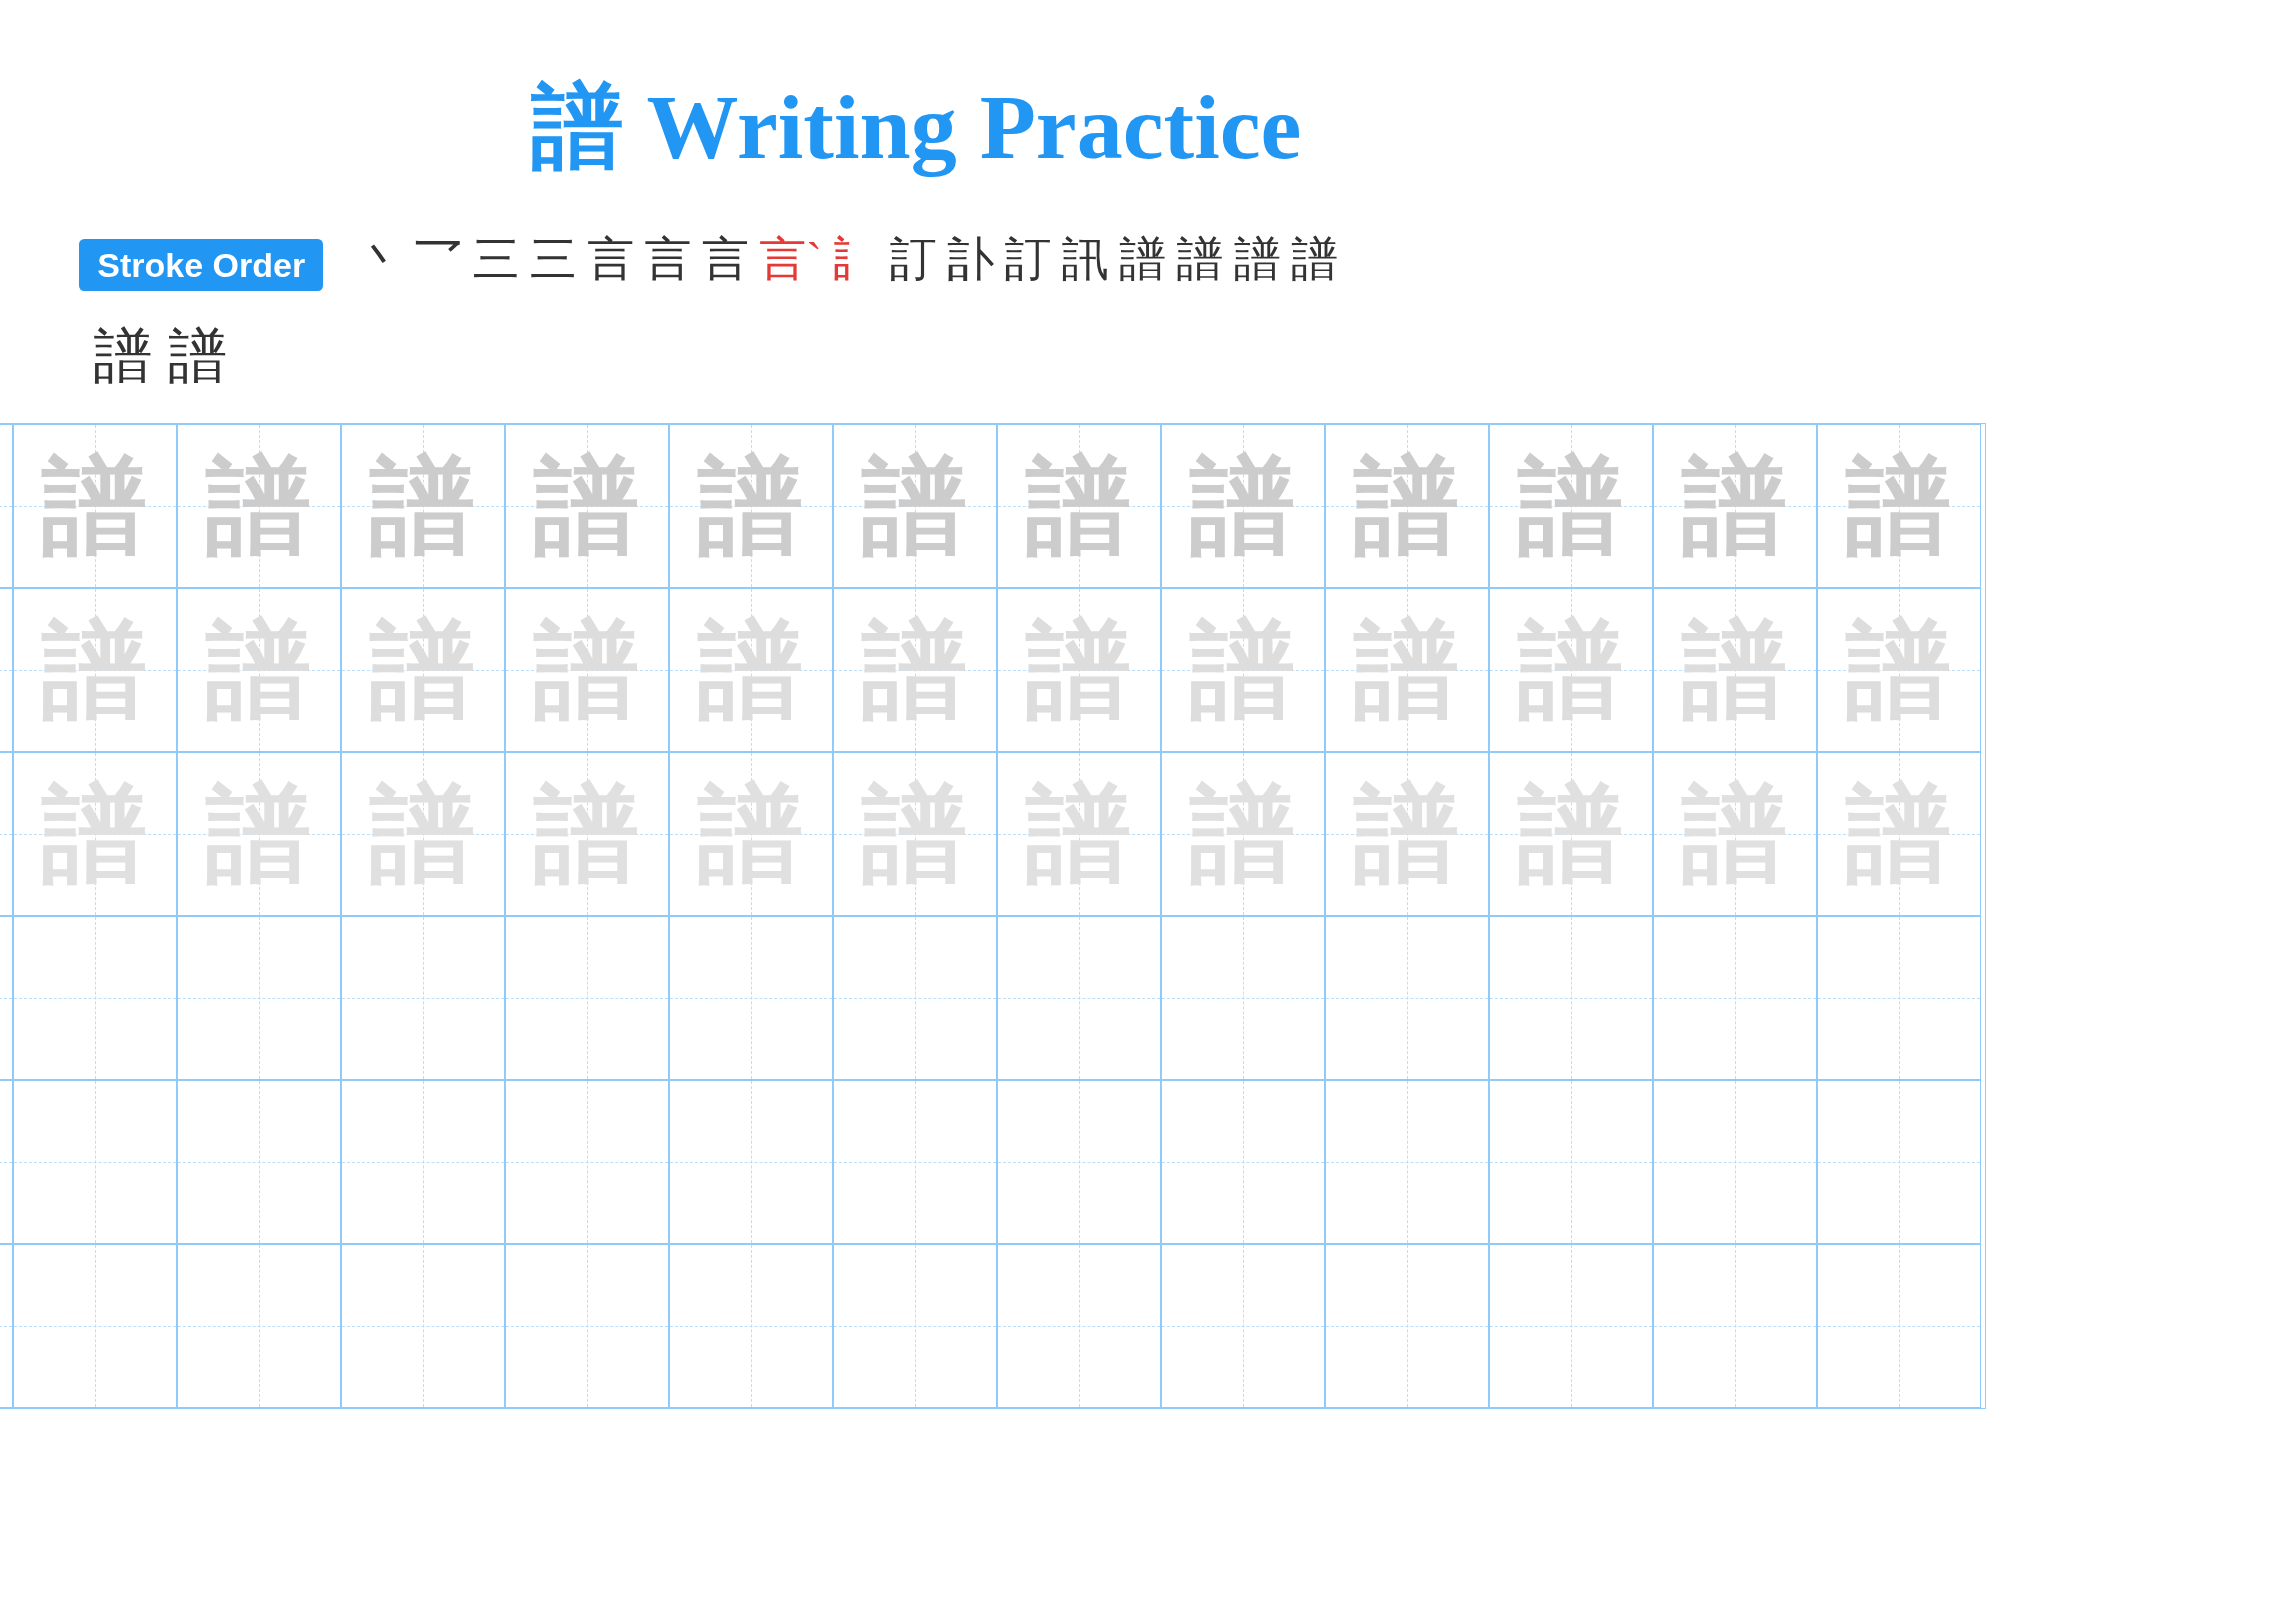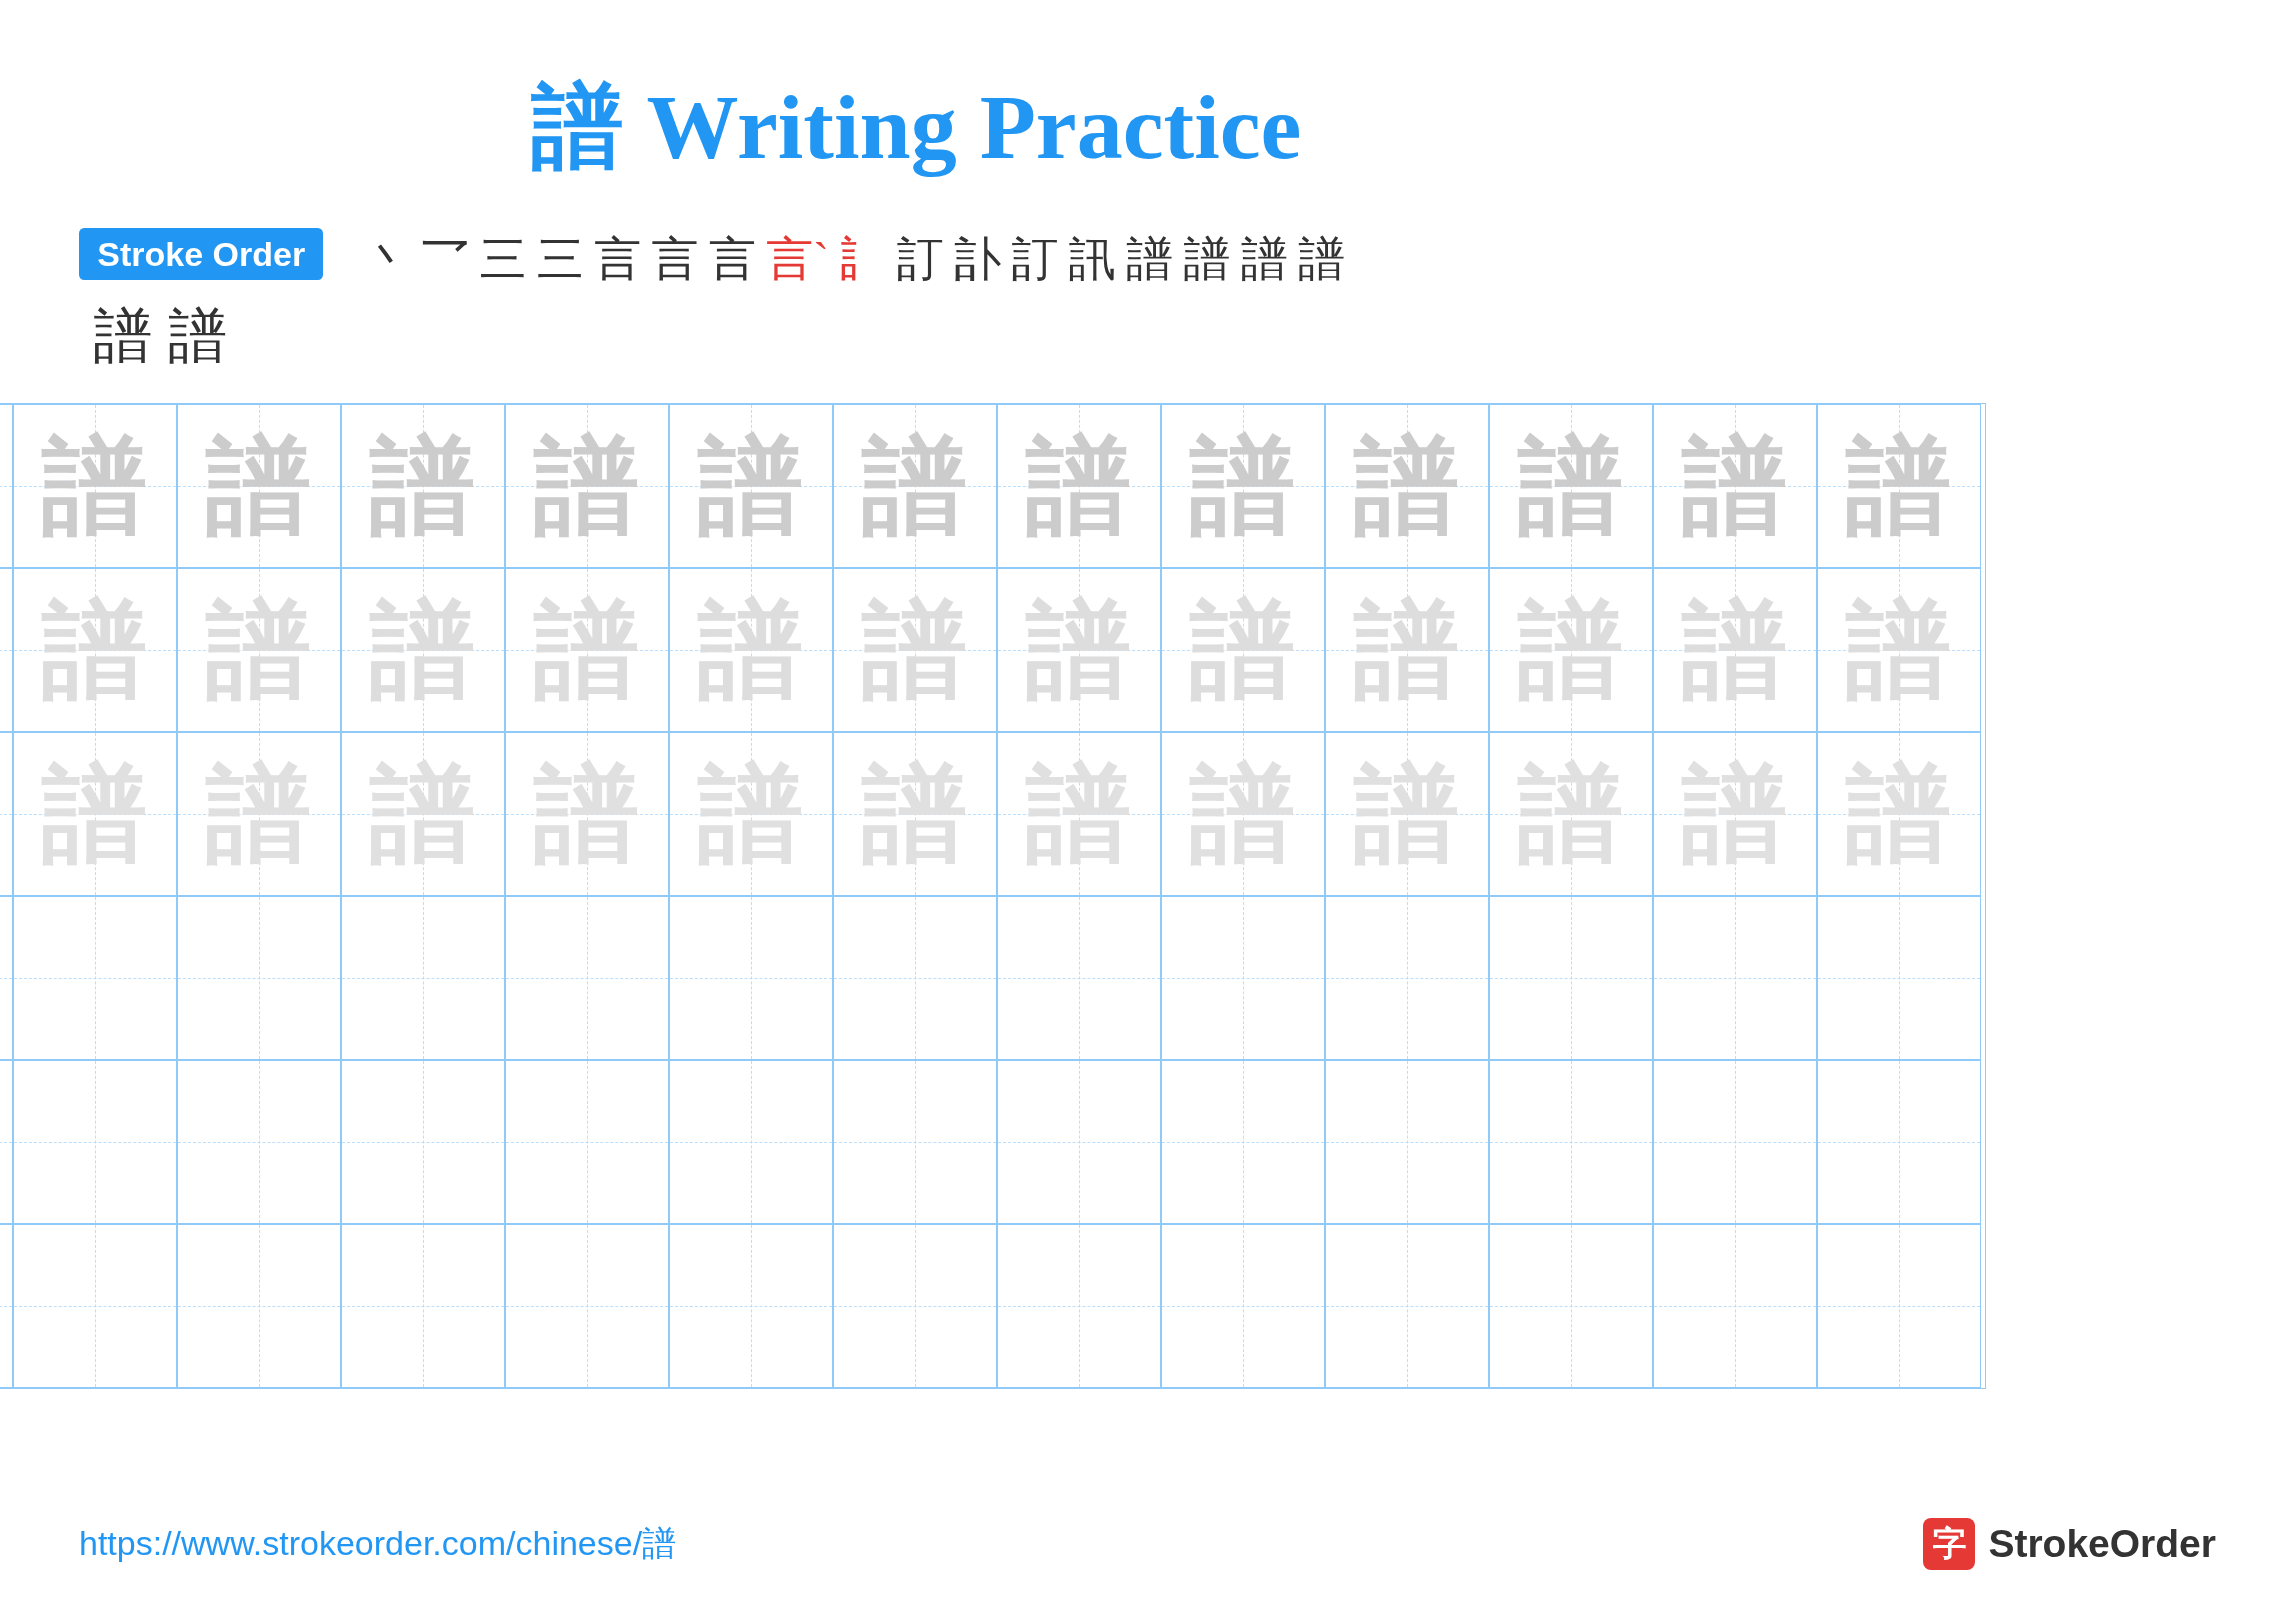--- a/index.html
+++ b/index.html
@@ -27,24 +27,24 @@
       color: #2196F3;
       font-family: serif;
       font-weight: bold;
       margin-bottom: 39px;
       margin-top: 13px;
     }
 
     .stroke-order-section {
       width: 100%;
       display: flex;
-      align-items: flex-start;
-      margin-bottom: 6px;
+      align-items: flex-end;
+      margin-bottom: 26px;
       flex-wrap: wrap;
-      gap: 23px;
+      gap: 16px;
     }
 
     .stroke-order-badge {
       background: #2196F3;
       color: white;
       font-size: 34px;
       padding: 6.5px 18.3px;
       border-radius: 5.2px;
       font-family: sans-serif;
       font-weight: bold;
@@ -401,22 +401,15 @@
       <div class="grid-cell empty"></div>
       <div class="grid-cell empty"></div>
       <div class="grid-cell empty"></div>
       <div class="grid-cell empty"></div>
       <div class="grid-cell empty"></div>
       <div class="grid-cell empty"></div>
     </div>
 
   </div>
 
-  <div class="footer">
-    <div class="footer-url">https://www.strokeorder.com/chinese/譜</div>
-    <div class="footer-logo">
-      <div class="footer-logo-icon">字</div>
-      <div class="footer-logo-text">StrokeOrder</div>
-    </div>
-  </div>
 
 </div>
 
 
 </body></html>

